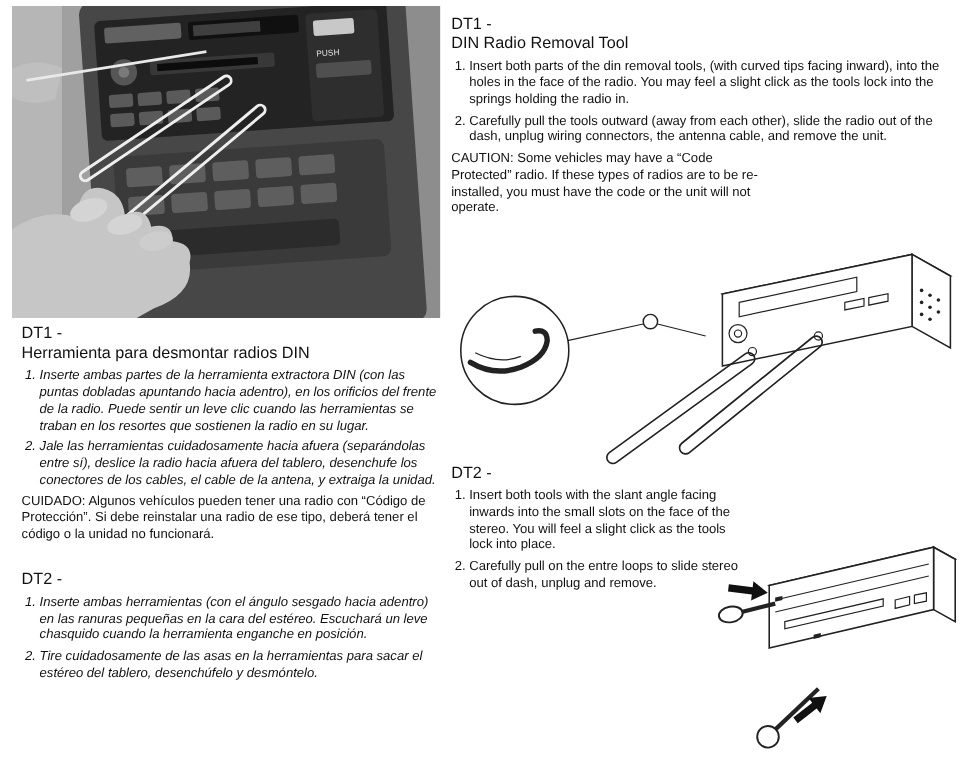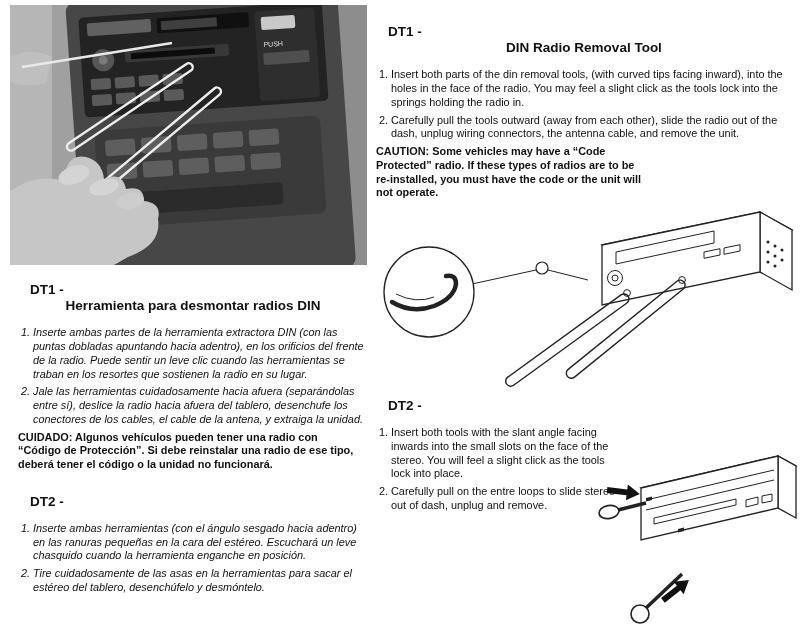--- a/index.html
+++ b/index.html
@@ -1,27 +1,27 @@
 <!DOCTYPE html>
 <html><head>
 <meta charset="utf-8">
 <style>
   html,body { margin:0; padding:0; background:#ffffff; }
   .page {
     position:relative; width:800px; height:637px; background:#ffffff;
     font-family:"Liberation Sans", sans-serif; color:#111; overflow:hidden;
   }
   .block { position:absolute; }
-  .sec-heading { font-weight:bold; font-size:13.5px; line-height:1.2; margin:12px; }
+  .sec-heading { font-weight:normal; font-size:13.5px; line-height:1.2; margin:0; }
   .sec-heading .code { display:block; }
-  .sec-heading .title { display:block;text-align:center; }
+  .sec-heading .title { display:block; }
   .es-title { max-width:262px; }
   ol.steps { margin:5px 0 0 0; padding-left:15px; }
   ol.steps li { font-size:10.9px; line-height:1.26; margin-bottom:4px; }
-  .caution { font-weight:bold; font-size:10.9px; line-height:1.26; margin-top:2px; }
+  .caution { font-weight:normal; font-size:10.9px; line-height:1.26; margin-top:2px; }
   #dt1-en ol.steps { width:402px; }
   #dt1-en .caution { width:268px; }
   #dt2-en ol.steps { width:228px; }
   #left-col ol.steps { width:334px;font-style:italic; }
   #left-col .caution { width:340px; margin-bottom:22px; }
   #left-col .sec-heading.second { margin-top:3px; }
   svg { display:block; }
 </style>
 </head>
 <body>

